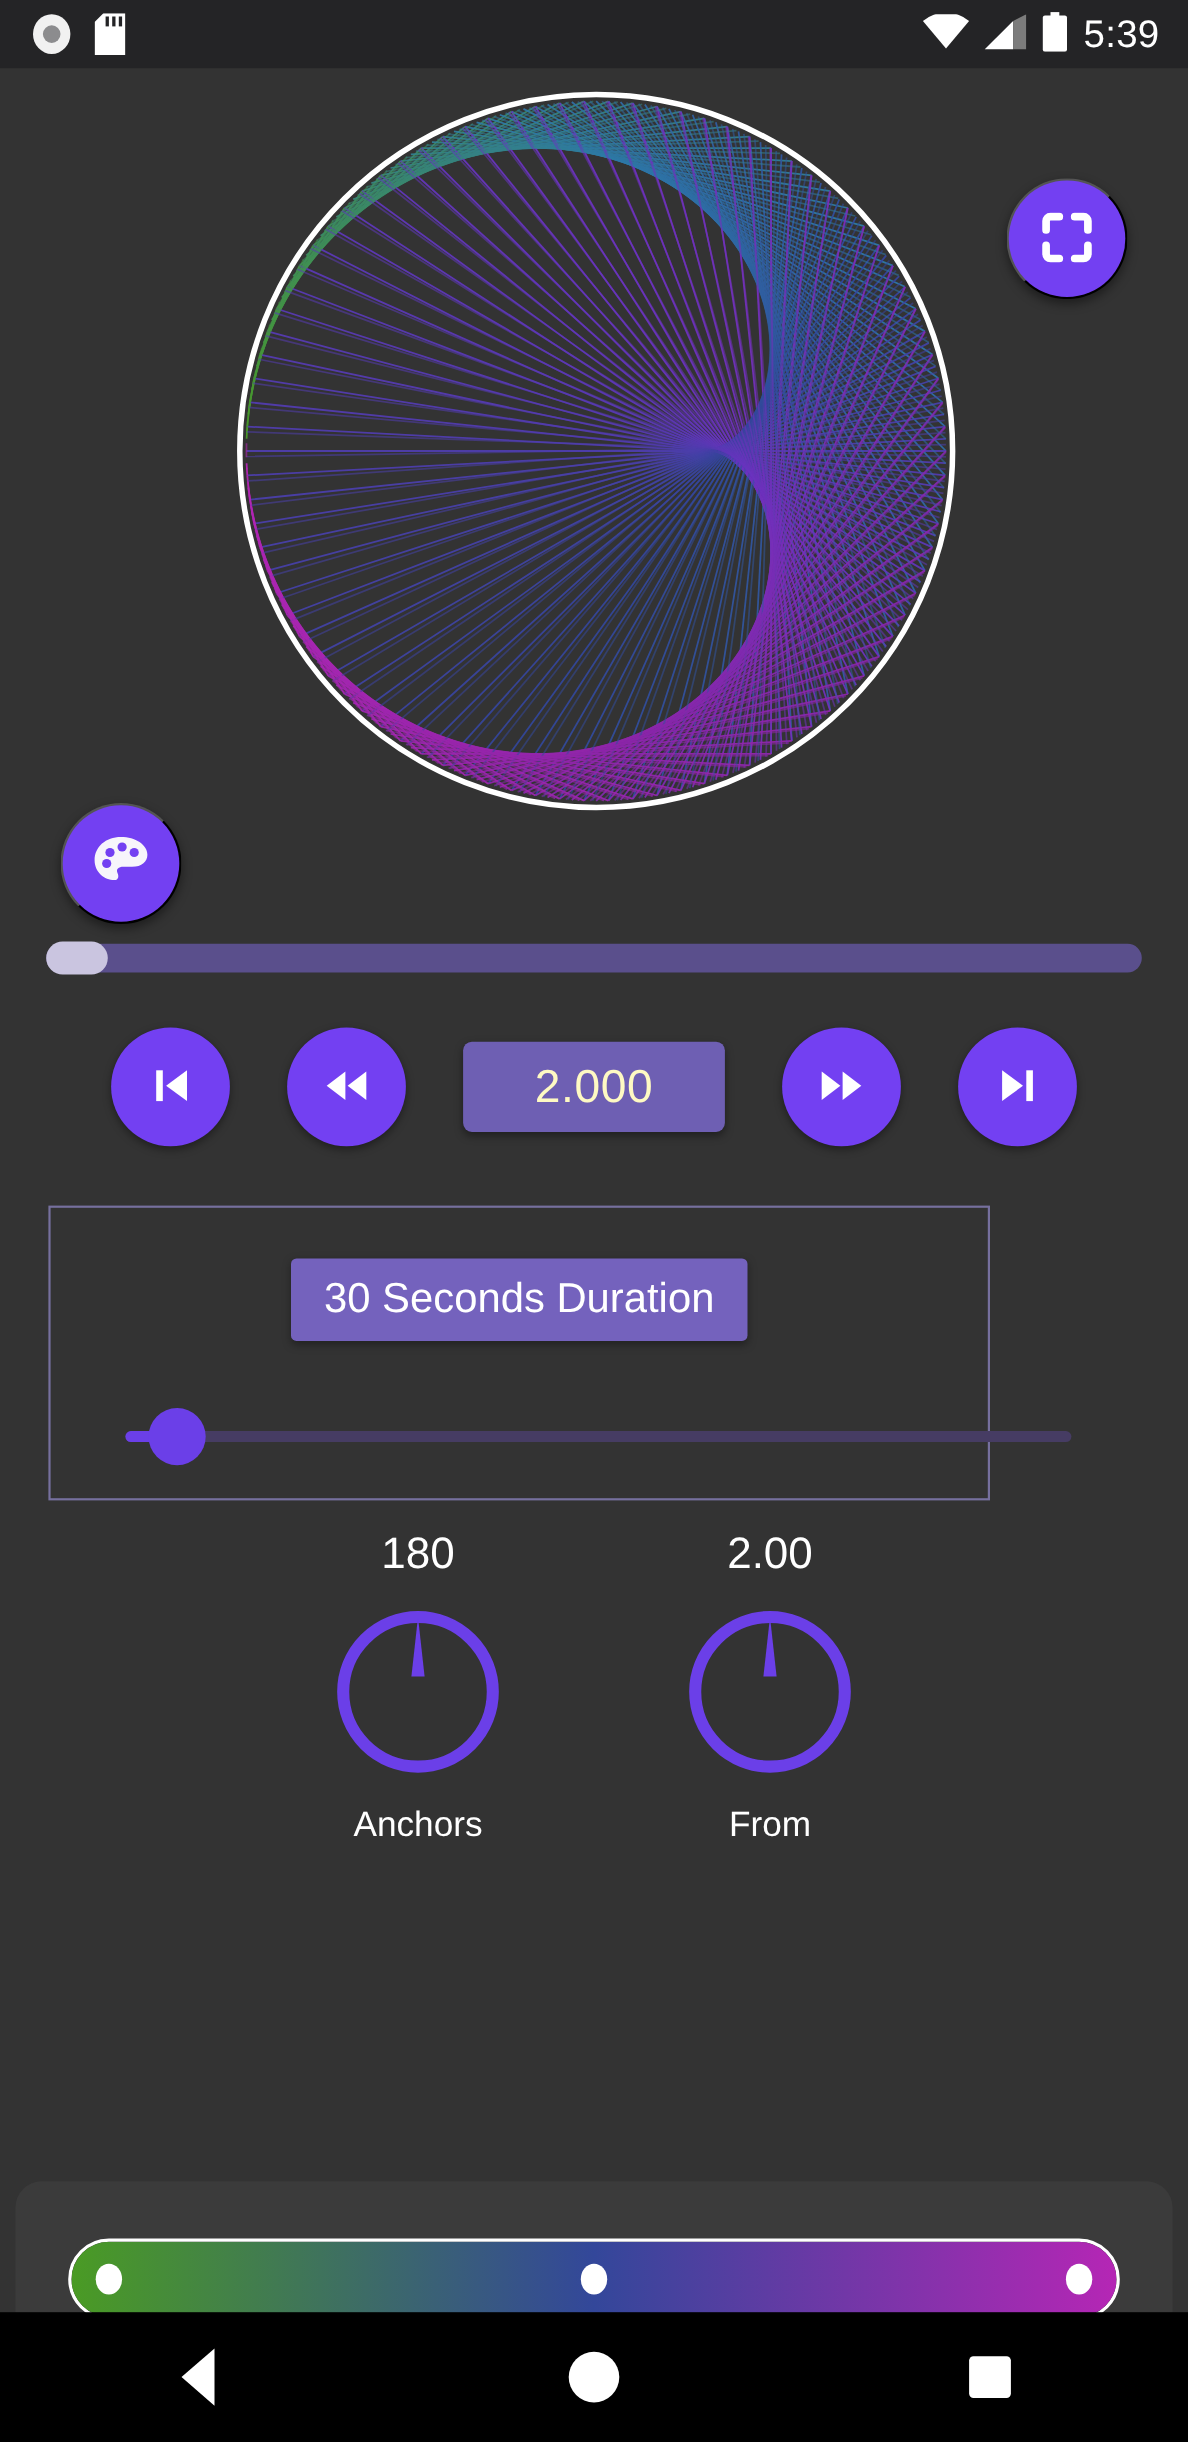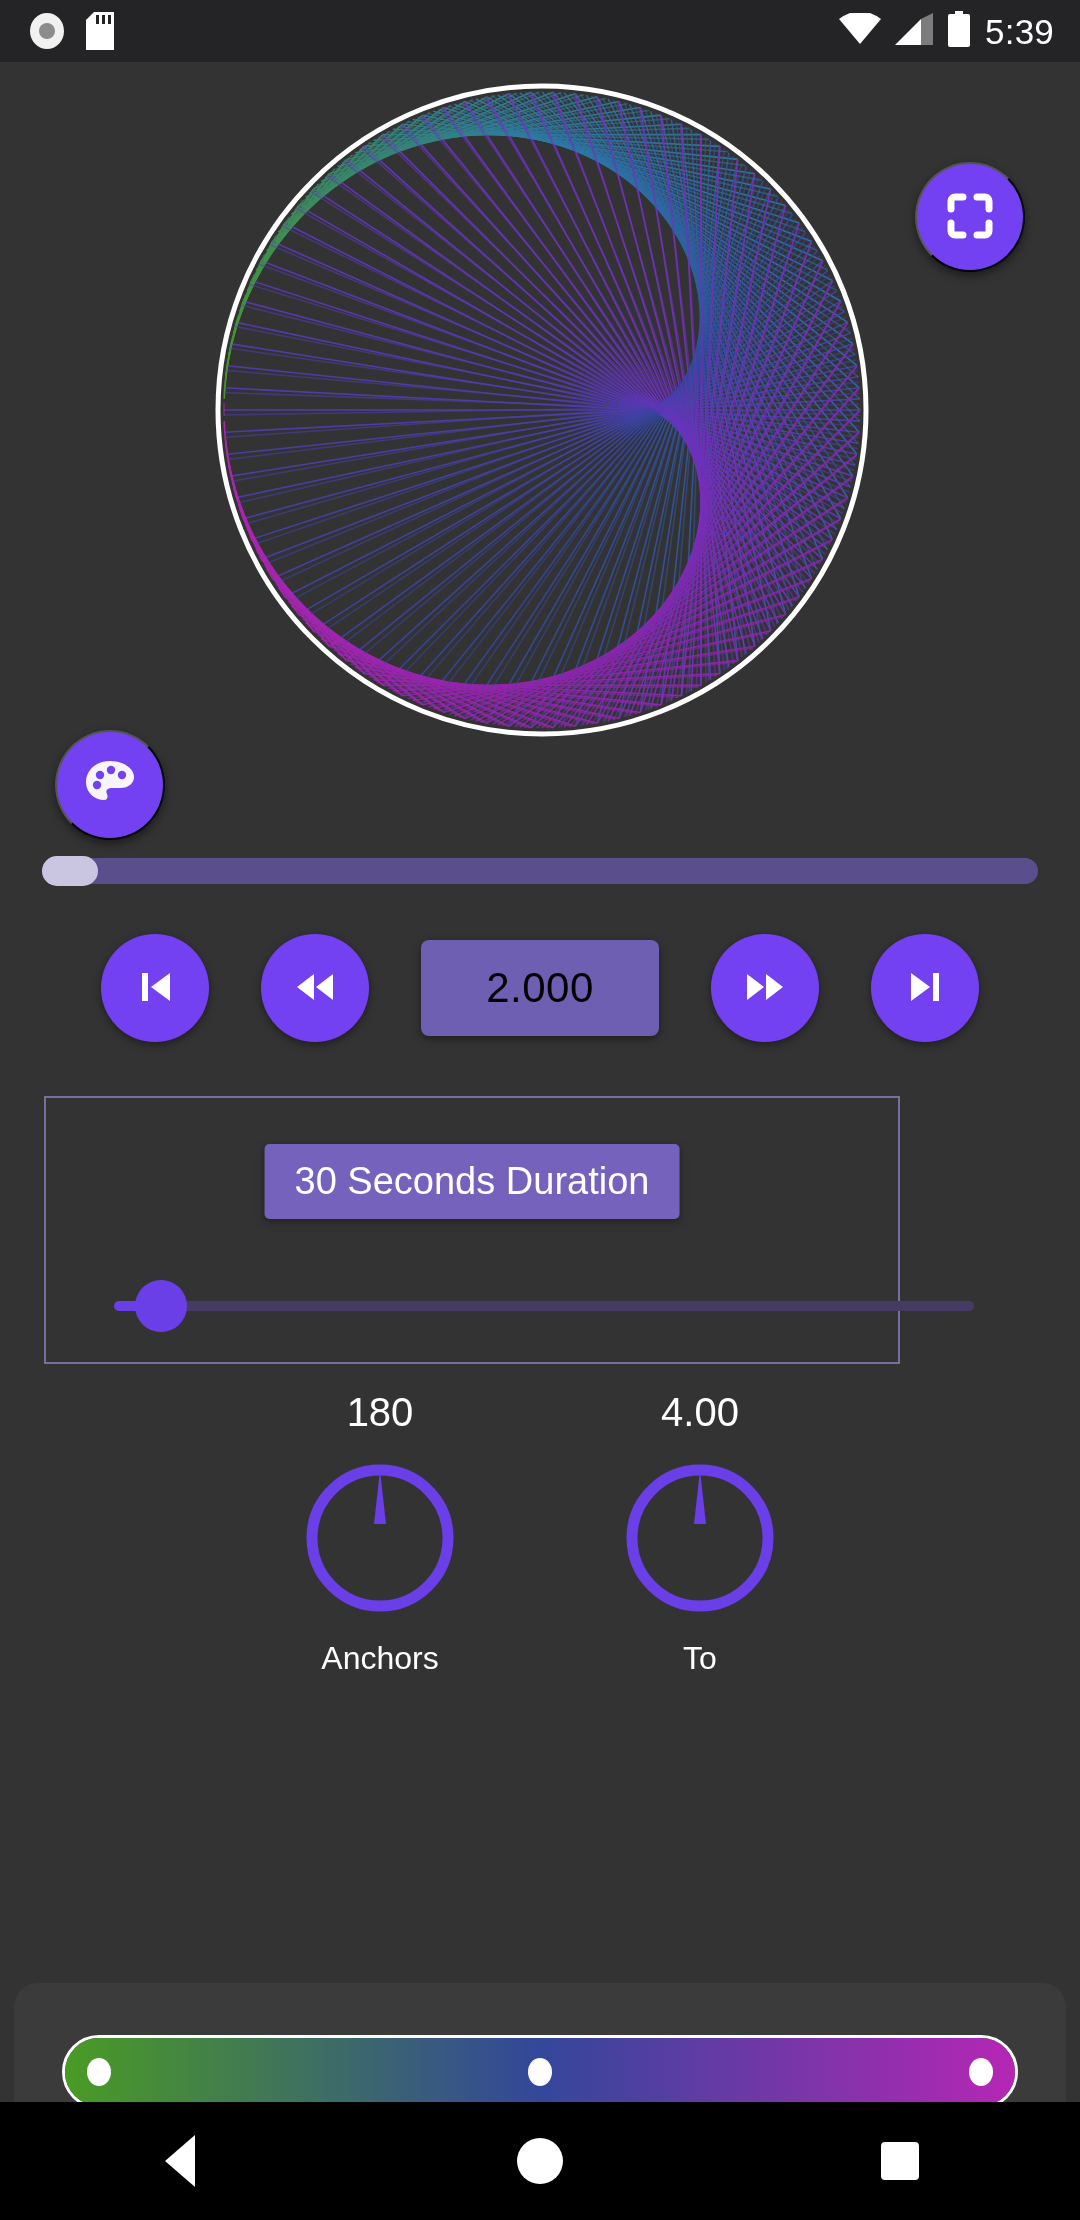--- a/index.html
+++ b/index.html
@@ -64,22 +64,22 @@
   }
   .tbtn {
     width:108px; height:108px; border-radius:50%;
     background:#7340f2; border:none; cursor:pointer;
     display:flex; align-items:center; justify-content:center;
     box-shadow:0 3px 8px rgba(0,0,0,.4);
     flex:0 0 auto;
   }
   .tgap { width:52px; flex:0 0 auto; }
   .tvalue {
-    width:238px; height:96px; border-radius:8px;
-    background:#6e5fb3; color:#000000;
+    width:238px; height:82px; border-radius:8px;
+    background:#6e5fb3; color:#fef9c3;
     display:flex; align-items:center; justify-content:center;
     font-size:42px; letter-spacing:.5px; cursor:pointer;
     box-shadow:0 3px 8px rgba(0,0,0,.4);
     flex:0 0 auto;
   }
 
   
   .durpanel {
     position:absolute; left:44px; top:1096px; width:856px; height:268px;
     border:2px solid #76709e;
@@ -649,31 +649,31 @@
       <div class="knobval">180</div>
       <div class="knobdial">
         <svg width="160" height="160" viewBox="0 0 160 160" aria-hidden="true">
           <circle cx="80" cy="80" r="68" fill="none" stroke="#6b3fe8" stroke-width="11"></circle>
           <path d="M80 12 L86 66 L74 66 Z" fill="#6b3fe8"></path>
         </svg>
       </div>
       <div class="knoblabel">Anchors</div>
     </div>
 
-
     <div class="knobcell">
-      <div class="knobval">4.00</div>
+      <div class="knobval">2.00</div>
       <div class="knobdial">
         <svg width="160" height="160" viewBox="0 0 160 160" aria-hidden="true">
           <circle cx="80" cy="80" r="68" fill="none" stroke="#6b3fe8" stroke-width="11"></circle>
           <path d="M80 12 L86 66 L74 66 Z" fill="#6b3fe8"></path>
         </svg>
       </div>
-      <div class="knoblabel">To</div>
-    </div>
+      <div class="knoblabel">From</div>
+    </div>
+
 
   </div>
 
   <div class="gradpanel">
     <div class="gradbar">
       <div class="grad" id="grad-fill" style="background: linear-gradient(90deg, rgb(74, 155, 36) 0%, rgb(51, 71, 154) 50%, rgb(181, 38, 181) 100%);"></div>
       <div class="gradstop" id="gstop0" style="left: 34px;"></div>
       <div class="gradstop" id="gstop1" style="left: 50%;"></div>
       <div class="gradstop" id="gstop2" style="right: 34px; transform: translate(50%, -50%);"></div>
     </div>

